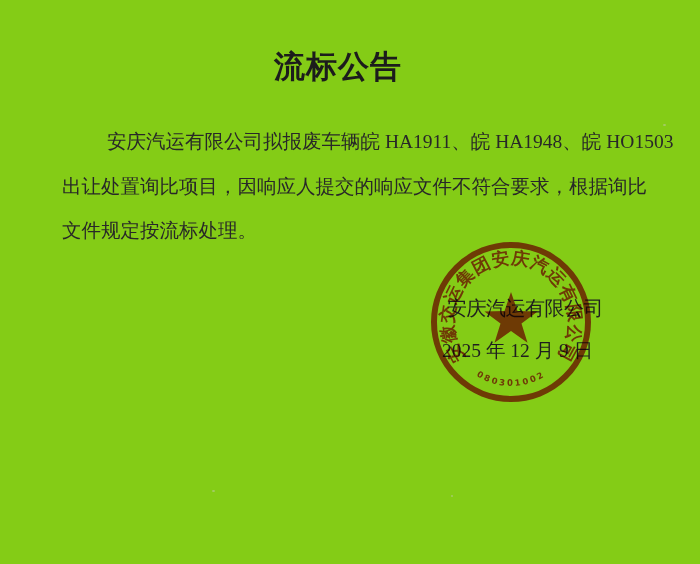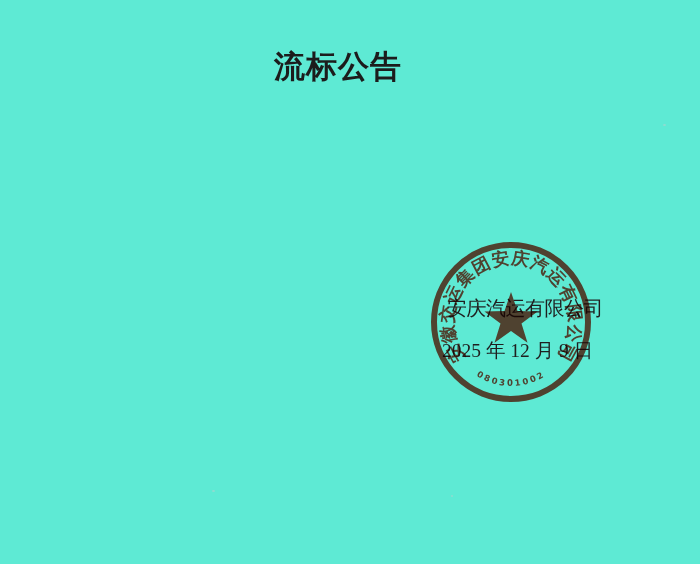--- a/index.html
+++ b/index.html
@@ -1,20 +1,20 @@
 <!DOCTYPE html>
 <html><head>
 <meta charset="utf-8">
 <style>
   html, body { margin: 0; padding: 0; background: #ffffff; }
   .page {
     position: relative;
     width: 700px;
     height: 564px;
-    background: #5eead4;
+    background: #84cc16;
     overflow: hidden;
     font-family: "Liberation Serif", "DejaVu Serif", serif;
   }
   .doc-title {
     position: absolute;
     top: 46px;
     left: 0;
     width: 676px;
     text-align: center;
     font-size: 31px;
@@ -83,20 +83,25 @@
   .speck-2 { left: 212px; top: 490px; width: 3px; height: 2px; }
   .speck-3 { left: 451px; top: 495px; width: 2px; height: 2px; }
 </style>
 </head>
 <body>
 
 <div class="page">
 
   <div class="doc-title">流标公告</div>
 
+  <div class="doc-body">
+    <div class="line-indent">安庆汽运有限公司拟报废车辆皖 HA1911、皖 HA1948、皖 HO1503</div>
+    <div>出让处置询比项目，因响应人提交的响应文件不符合要求，根据询比</div>
+    <div>文件规定按流标处理。</div>
+  </div>
 
   <div class="sig-company">安庆汽运有限公司</div>
 
   <div class="sig-date">2025 年 12 月 9 日</div>
 
   <div class="seal">
     <svg viewBox="0 0 164 164" width="164" height="164" xmlns="http://www.w3.org/2000/svg">
       <circle cx="82" cy="82" r="77" fill="none" stroke-width="6" stroke="#d23a2a"></circle>
       <path id="ringPath" d="M 34.5 115.3 A 58 58 0 1 1 129.5 115.3" fill="none"></path>
       <text class="ring-text" text-anchor="middle" fill="#d23a2a">

